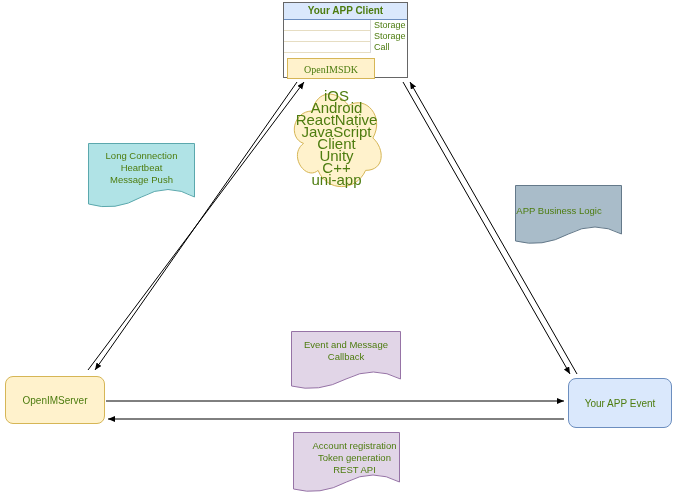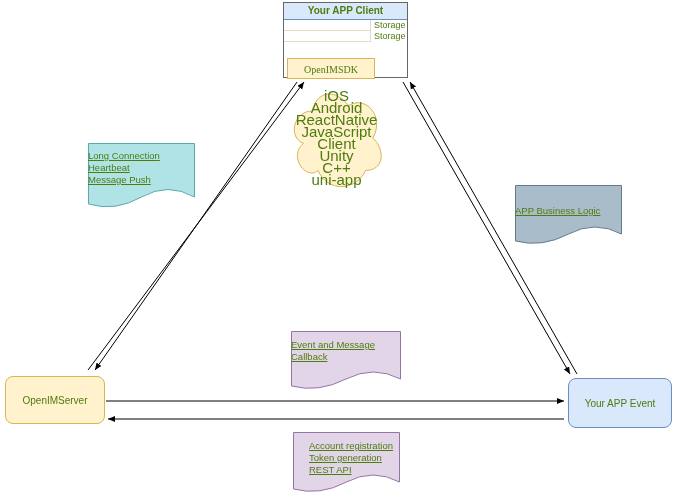--- a/index.html
+++ b/index.html
@@ -43,22 +43,22 @@
   .cloud-text {
     position:absolute; left:-10px; right:-10px; top:6px; text-align:center;
     font-size:15px; line-height:12px;
   }
   .cloud-text span { display:block; }
 
   
   .note { position:absolute; }
   .note svg { position:absolute; left:0; top:0; }
   .note .note-text {
-    position:absolute; left:0; right:0; 
-    font-size:9.5px; line-height:12px; white-space:pre-line;text-decoration:underline;
+    position:absolute; left:0; right:0; text-align:center;
+    font-size:9.5px; line-height:12px; white-space:pre-line;
   }
 
   
   .server-node {
     position:absolute; box-sizing:border-box; border-radius:8px;
     font-size:10px; display:flex; align-items:center; justify-content:center;
     text-align:right;
   }
   .openim-server {
     left:5px; top:376px; width:100px; height:48px;
@@ -91,20 +91,24 @@
   <div class="client-box">
     <div class="client-header">Your APP Client</div>
     <div class="client-rows">
       <div class="client-row">
         <span class="cell-left"></span>
         <span class="cell-label">Storage</span>
       </div>
       <div class="client-row">
         <span class="cell-left"></span>
         <span class="cell-label">Storage</span>
+      </div>
+      <div class="client-row">
+        <span class="cell-left"></span>
+        <span class="cell-label">Call</span>
       </div>
     </div>
     <div class="sdk-box">OpenIMSDK</div>
   </div>
 
   <div class="cloud">
     <svg viewBox="0 0 100 120" preserveAspectRatio="none">
       <path d="M 25,30 C 5,30 0,60 16,66 C 0,79.2 18,108 31,96 C 40,120 70,120 80,96
                C 100,96 100,72 87.5,60 C 100,36 80,12 62.5,24 C 50,6 30,6 25,30 Z" fill="#fff2cc" stroke="#d6b656" vector-effect="non-scaling-stroke"></path>
     </svg>

